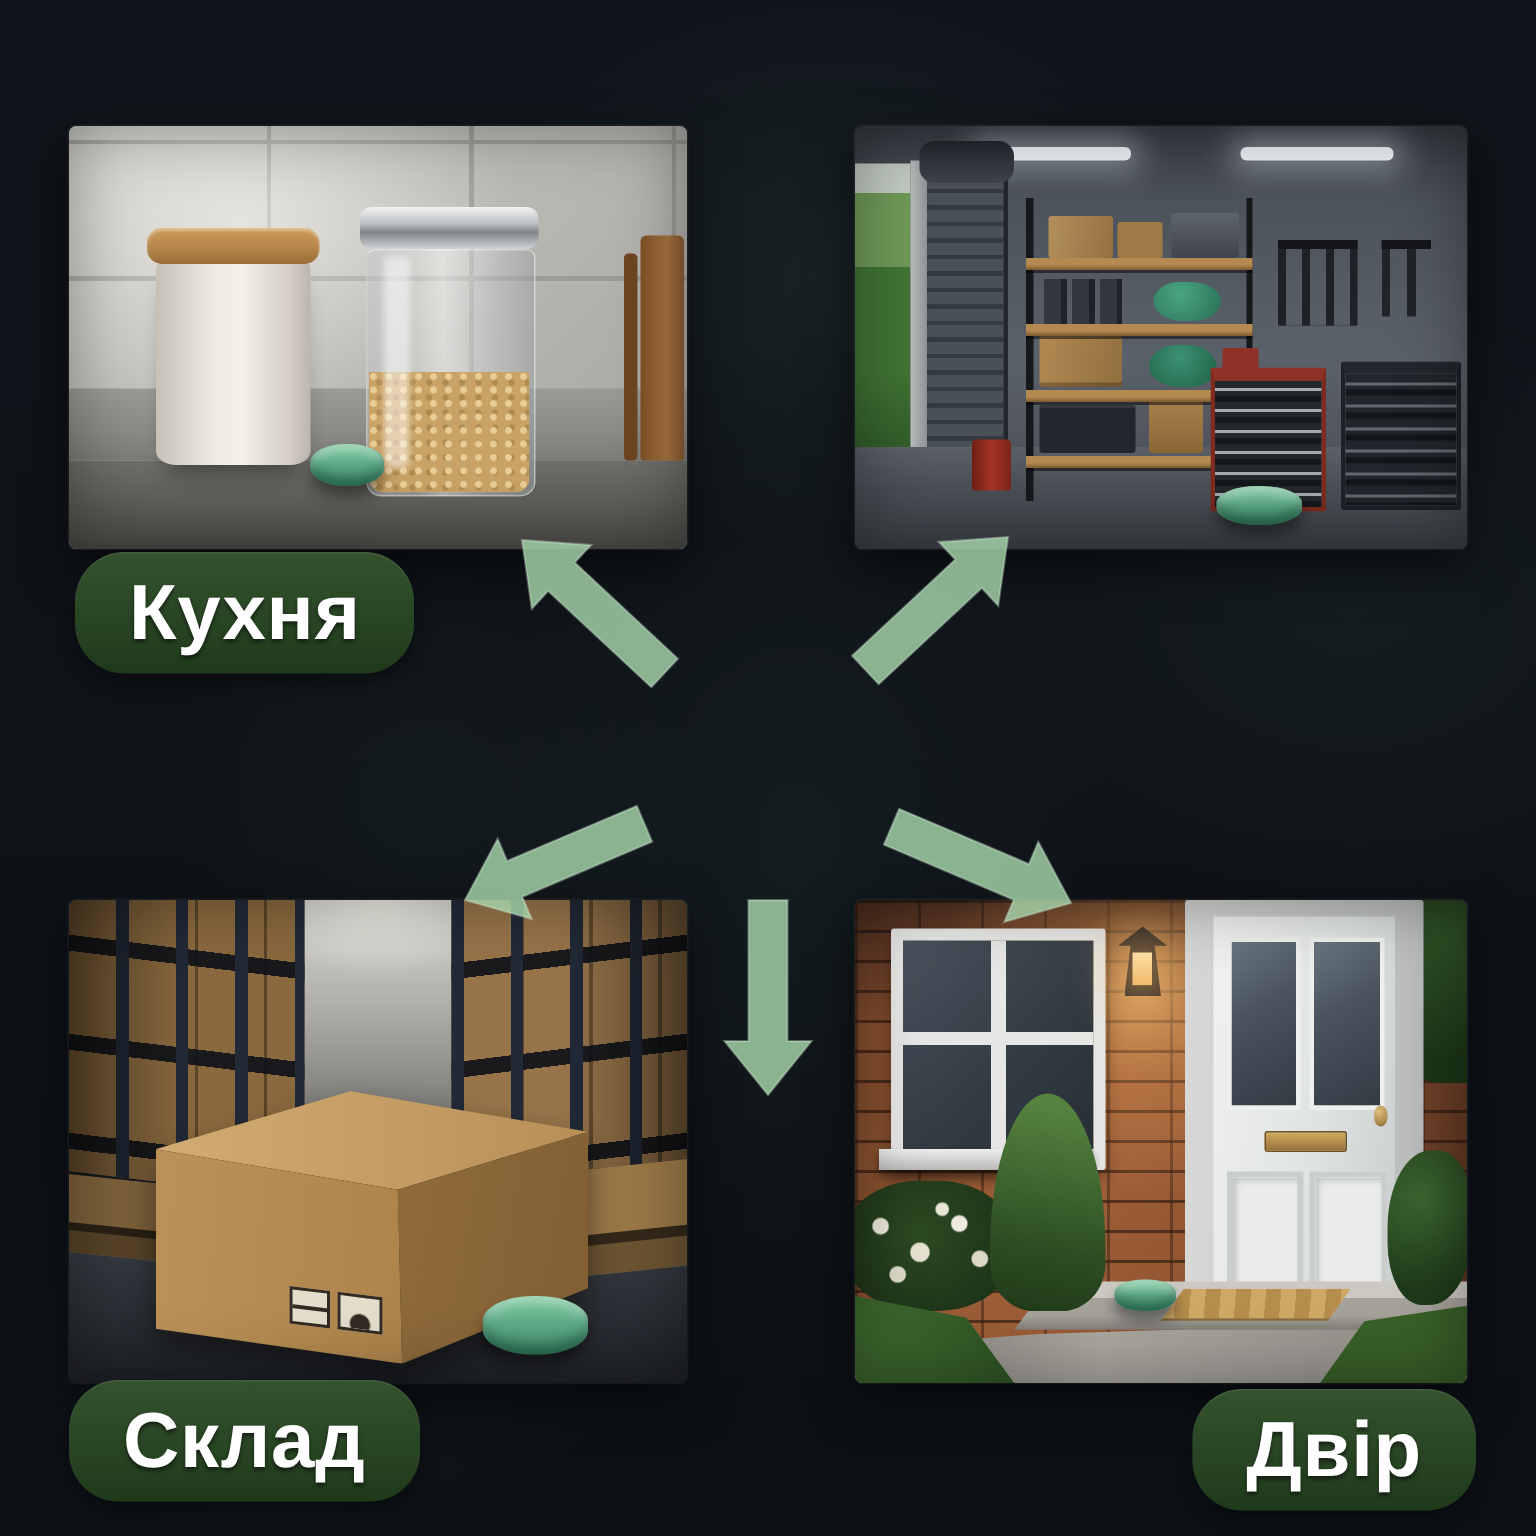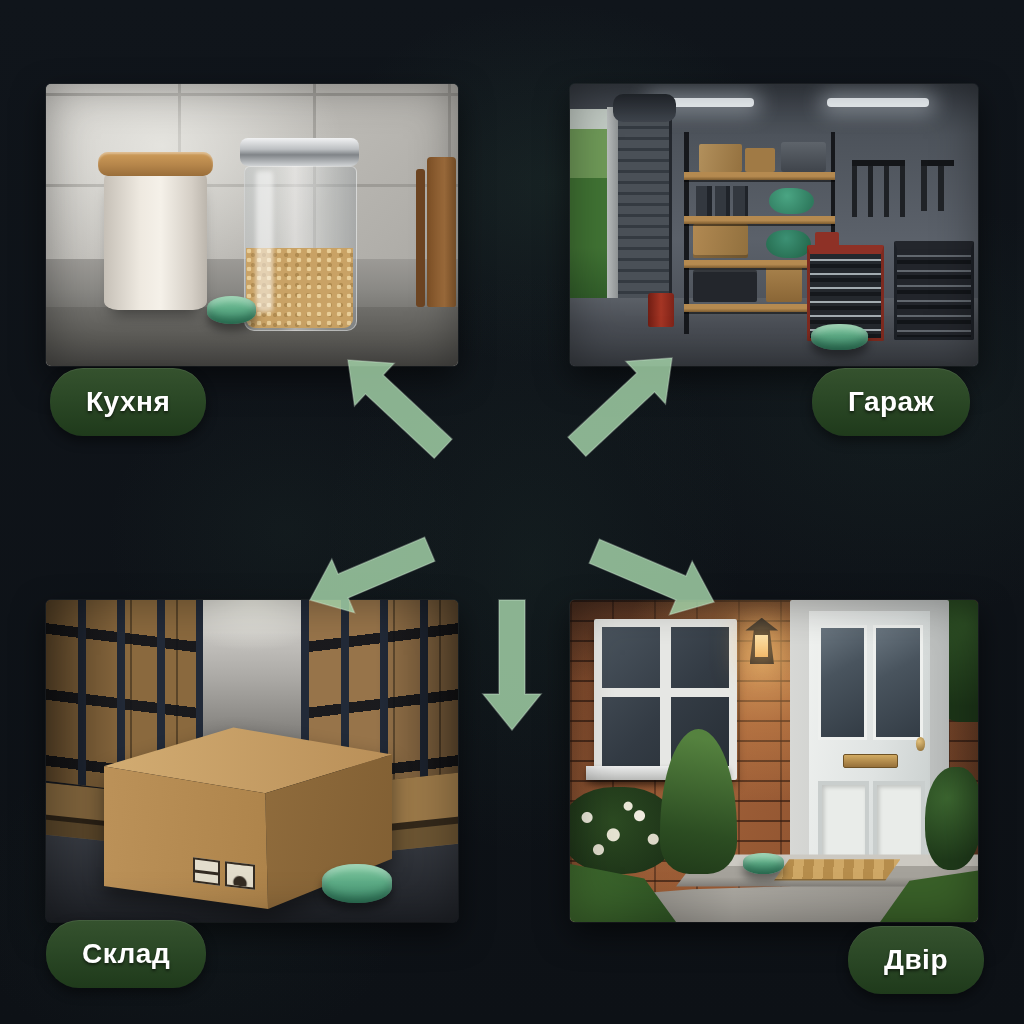--- a/index.html
+++ b/index.html
@@ -17,23 +17,23 @@
          box-shadow:0 0 0 1px rgba(255,255,255,.05),0 12px 32px rgba(0,0,0,.55);}
   .photo::after{content:"";position:absolute;inset:0;border-radius:5px;
          box-shadow:inset 0 0 46px rgba(0,0,0,.38);pointer-events:none;}
   #ph-kitchen{left:46px;top:84px;width:412px;height:282px;}
   #ph-garage{left:570px;top:84px;width:408px;height:282px;}
   #ph-warehouse{left:46px;top:600px;width:412px;height:322px;}
   #ph-yard{left:570px;top:600px;width:408px;height:322px;}
   .abs{position:absolute;}
 
   
-  .badge{position:absolute;z-index:5;height:68px;border-radius:33px;
+  .badge{position:absolute;z-index:5;height:81px;border-radius:33px;
     background:linear-gradient(180deg,#35522e 0%,#2b4826 45%,#1f3a1b 100%);
-    color:#fff;font-weight:700;font-size:28px;display:flex;align-items:center;
+    color:#fff;font-weight:700;font-size:52px;display:flex;align-items:center;
     justify-content:center;padding:0 36px;letter-spacing:.5px;
     text-shadow:0 2px 3px rgba(0,0,0,.55);
     box-shadow:0 5px 12px rgba(0,0,0,.45), inset 0 1px 0 rgba(255,255,255,.08);}
   #bd-kitchen{left:50px;top:368px;}
   #bd-garage{right:54px;top:368px;}
   #bd-warehouse{left:46px;top:920px;}
   #bd-yard{right:40px;top:926px;}
 
   
   .circle{position:absolute;z-index:4;left:340px;top:340px;width:344px;height:344px;
@@ -367,16 +367,15 @@
       <path d="M0 0 L-36 -29 L-36 -13 L-130 -13 L-130 13 L-36 13 L-36 29 Z" transform="translate(348,360) rotate(-137)"></path>
       <path d="M0 0 L-36 -29 L-36 -13 L-130 -13 L-130 13 L-36 13 L-36 29 Z" transform="translate(672,358) rotate(-43)"></path>
       <path d="M0 0 L-36 -29 L-36 -13 L-130 -13 L-130 13 L-36 13 L-36 29 Z" transform="translate(310,600) rotate(157)"></path>
       <path d="M0 0 L-36 -29 L-36 -13 L-130 -13 L-130 13 L-36 13 L-36 29 Z" transform="translate(714,602) rotate(23)"></path>
       <path d="M0 0 L-36 -29 L-36 -13 L-130 -13 L-130 13 L-36 13 L-36 29 Z" transform="translate(512,730) rotate(90)"></path>
     </g>
   </svg>
 
 
   <div class="badge" id="bd-kitchen">Кухня</div>
-  <div class="badge" id="bd-garage">Гараж</div>
   <div class="badge" id="bd-yard">Двір</div>
   <div class="badge" id="bd-warehouse">Склад</div>
 </div>
 
 </body></html>

